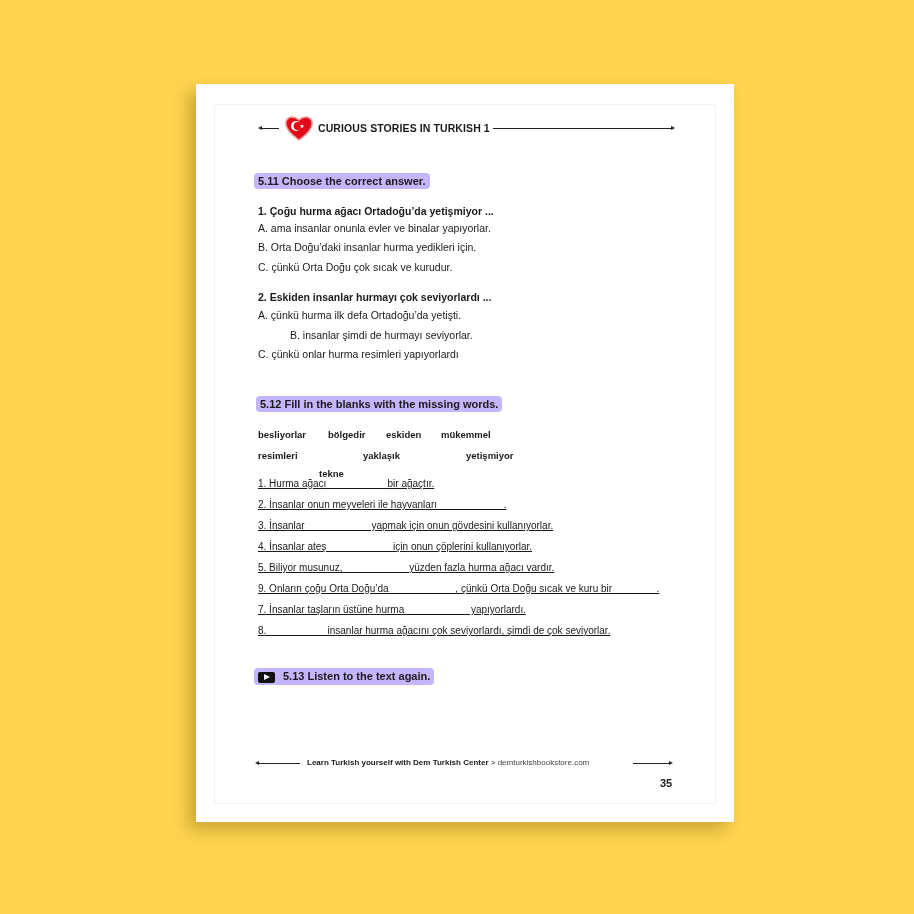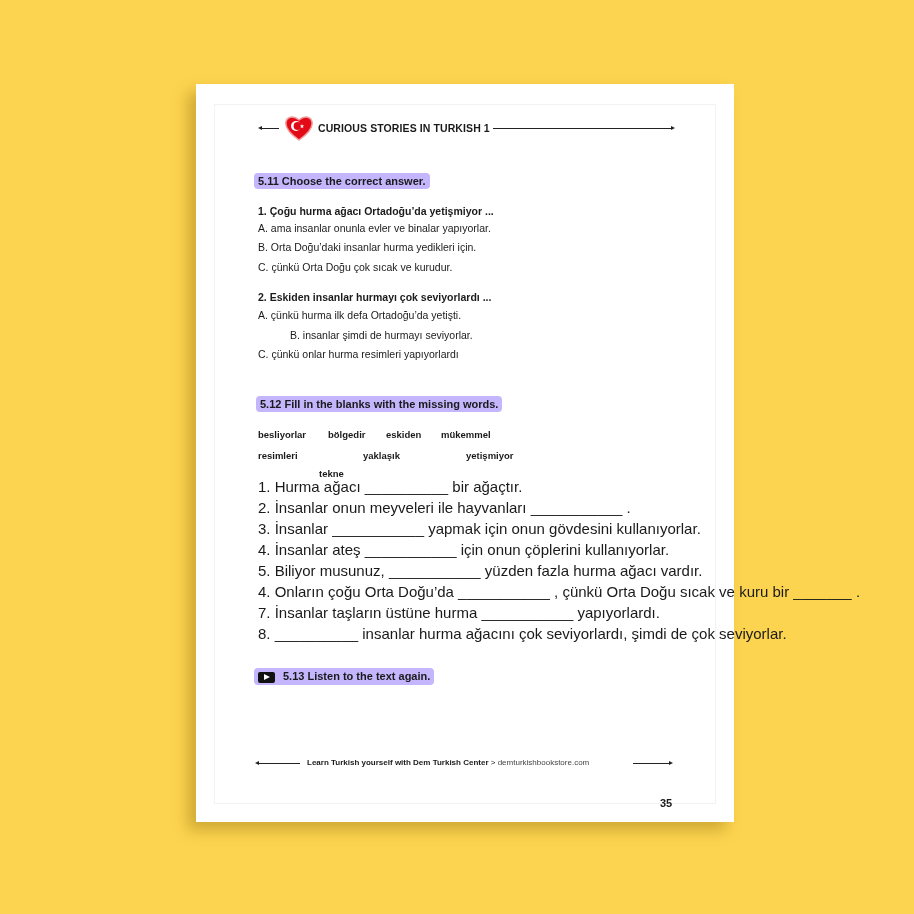--- a/index.html
+++ b/index.html
@@ -21,21 +21,21 @@
     .arrowhead-l { border-right:4px solid #222; }
     .arrowhead-r { border-left:4px solid #222; }
     .title { font-weight:bold; font-size:10.5px; letter-spacing:0.1px; }
     .hl {
       position:absolute; background:#c4b5fd; border-radius:4px; font-weight:bold;
       font-size:11px; padding:2px 4px; white-space:nowrap;
     }
     .q { position:absolute; font-size:10.5px; white-space:nowrap; }
     .qb { font-weight:bold; }
     .word { position:absolute; font-weight:bold; font-size:9.5px; white-space:nowrap; }
-    .fill { position:absolute; font-size:15px; white-space:nowrap; }
+    .fill { position:absolute; font-size:10px; white-space:nowrap;text-decoration:underline; }
     .play { display:inline-block; width:17px; height:11px; background:#111; border-radius:2px; position:relative; vertical-align:middle; margin-right:8px; }
     .play:after { content:""; position:absolute; left:6px; top:2px; border-left:6px solid #fff; border-top:3.5px solid transparent; border-bottom:3.5px solid transparent; }
     .footer-text { position:absolute; font-size:8px; white-space:nowrap; }
     .pagenum { position:absolute; font-weight:bold; font-size:11px; }
   </style>
 </head>
 <body>
 
 <div class="page">
   <div class="inner"></div>
@@ -79,33 +79,33 @@
   <div class="word" style="left:363px; top:450px;">yaklaşık</div>
   <div class="word" style="left:419px; top:450px;margin-left:47px;">yetişmiyor</div>
 </div>
 
 <div>
   <div class="fill" style="left:258px; top:478px;">1. Hurma ağacı __________ bir ağaçtır.</div>
   <div class="fill" style="left:258px; top:499px;">2. İnsanlar onun meyveleri ile hayvanları ___________ .</div>
   <div class="fill" style="left:258px; top:520px;">3. İnsanlar ___________ yapmak için onun gövdesini kullanıyorlar.</div>
   <div class="fill" style="left:258px; top:541px;">4. İnsanlar ateş ___________ için onun çöplerini kullanıyorlar.</div>
   <div class="fill" style="left:258px; top:562px;">5. Biliyor musunuz, ___________ yüzden fazla hurma ağacı vardır.</div>
-  <div class="fill" style="left:258px; top:583px;">4. Onların çoğu Orta Doğu’da ___________ , çünkü Orta Doğu sıcak ve kuru bir _______ .</div>
+  <div class="fill" style="left:258px; top:583px;">9. Onların çoğu Orta Doğu’da ___________ , çünkü Orta Doğu sıcak ve kuru bir _______ .</div>
   <div class="fill" style="left:258px; top:604px;">7. İnsanlar taşların üstüne hurma ___________ yapıyorlardı.</div>
   <div class="fill" style="left:258px; top:625px;">8. __________ insanlar hurma ağacını çok seviyorlardı, şimdi de çok seviyorlar.</div>
 </div>
 
 <div class="hl" style="left:254px; top:668px;">
   <span class="play"></span><span>5.13 Listen to the text again.</span>
 </div>
 
 <div>
   <div class="line" style="left:258px; top:763px; width:42px;"></div>
   <div class="arrowhead-l" style="left:255px; top:761px;"></div>
   <div class="footer-text" style="left:307px; top:758px;">
     <span style="font-weight:bold;">Learn Turkish yourself with Dem Turkish Center</span>
     <span>&gt;</span>
     <span style="color:#444;">demturkishbookstore.com</span>
   </div>
   <div class="line" style="left:633px; top:763px; width:36px;"></div>
   <div class="arrowhead-r" style="left:669px; top:761px;"></div>
-  <div class="pagenum" style="left:660px; top:777px;margin-top:20px;">35</div>
+  <div class="pagenum" style="left:660px; top:777px;">35</div>
 </div>
 
 </body></html>

